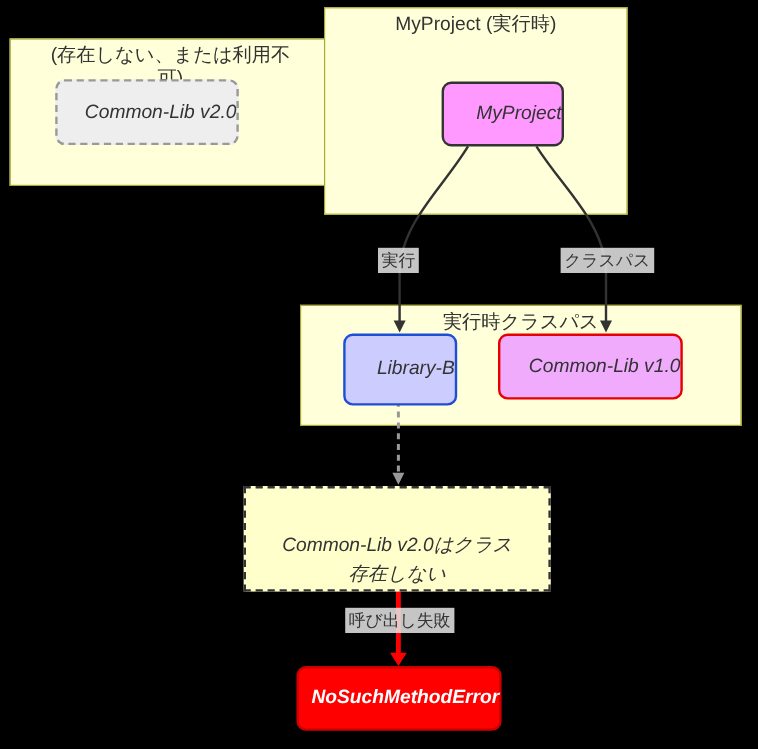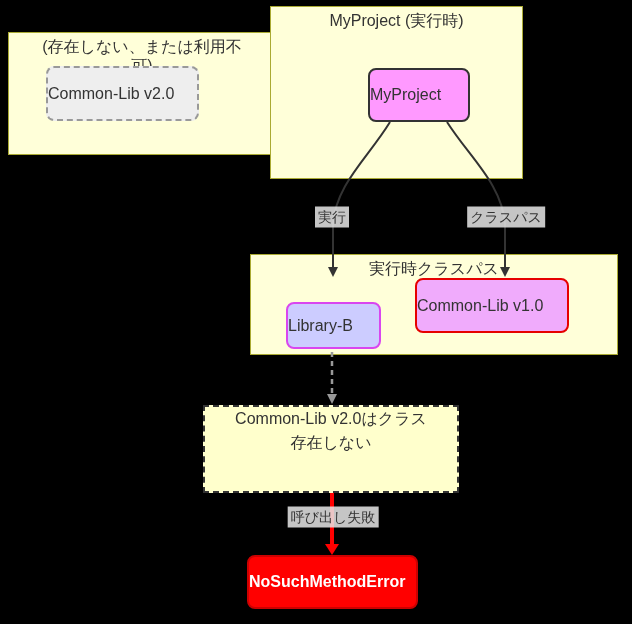--- a/index.html
+++ b/index.html
@@ -11,26 +11,26 @@
   }
   .group{position:absolute;border:1px solid #aaaa33;background:#ffffd9;}
   #g-unavail{left:8px;top:32px;width:268px;height:123px;}
   #g-runtime{left:270px;top:6px;width:253px;height:173px;}
   #g-classpath{left:250px;top:254px;width:368px;height:101px;}
   .gtitle{
     position:absolute;top:4px;left:0;right:0;text-align:center;
     font-size:16px;line-height:19px;color:#333;
   }
   .node{
-    position:absolute;z-index:2;display:flex;align-items:center;justify-content:flex-start;
-    font-size:16px;color:#333;border-radius:8px;text-align:center;
+    position:absolute;z-index:2;display:flex;align-items:center;justify-content:flex-end;
+    font-size:16px;color:#333;border-radius:8px;text-align:center;font-style:italic;
   }
   #n-clv2{left:37px;top:33px;width:153px;height:55px;background:#eeeeee;border:2px dashed #999999;}
   #n-myproject{left:97px;top:61px;width:102px;height:54px;background:#ff99ff;border:2px solid #333333;}
-  #n-libb{left:35px;top:23px;width:95px;height:47px;background:#ccccff;border:2px solid #d946ef;margin-top:24px;}
+  #n-libb{left:35px;top:23px;width:95px;height:60px;background:#ccccff;border:2px solid #1d4ed8;}
   #n-clv1{left:164px;top:23px;width:154px;height:55px;background:#f0abfc;border:2px solid #e60000;}
   #n-note{
     left:203px;top:405px;width:256px;height:88px;background:#ffffcc;
     border:2px dashed #333333;border-radius:0;flex-direction:column;line-height:24px;
   }
   #n-error{
     left:247px;top:555px;width:171px;height:54px;background:#ff0000;
     border:2px solid #cc0000;color:#ffffff;font-weight:bold;
   }
   svg.edges{position:absolute;left:0;top:0;width:632px;height:624px;pointer-events:none;}

